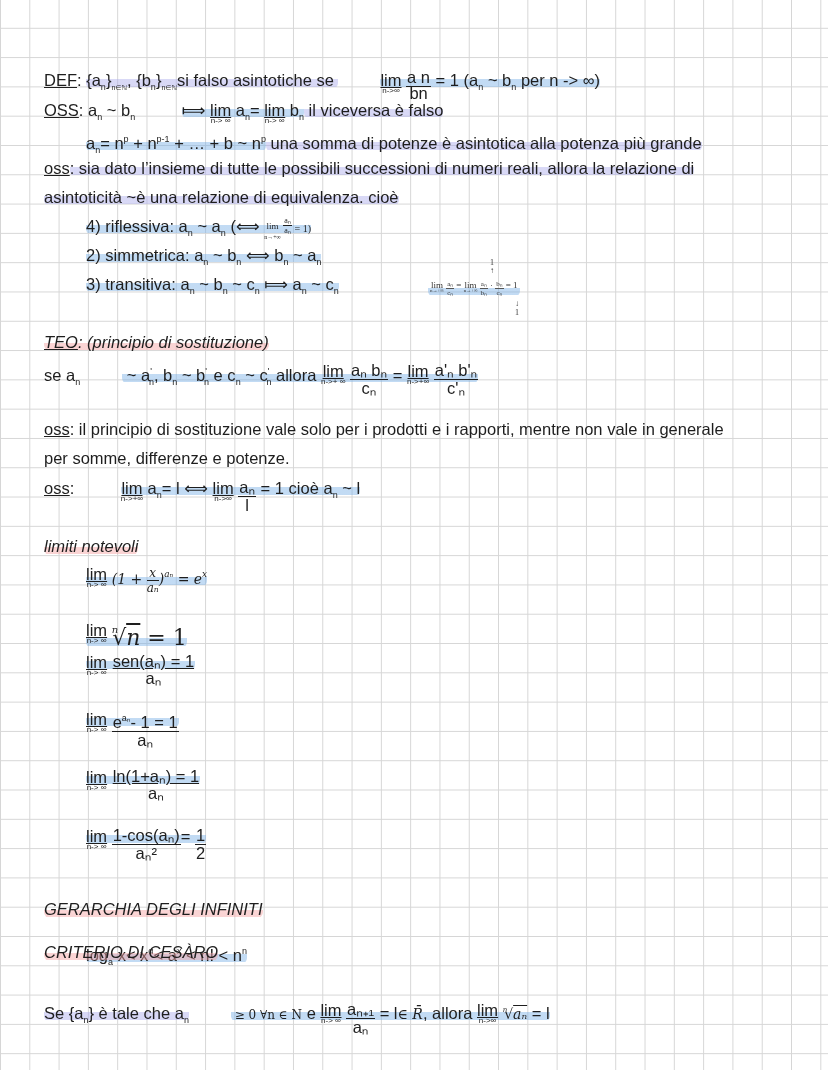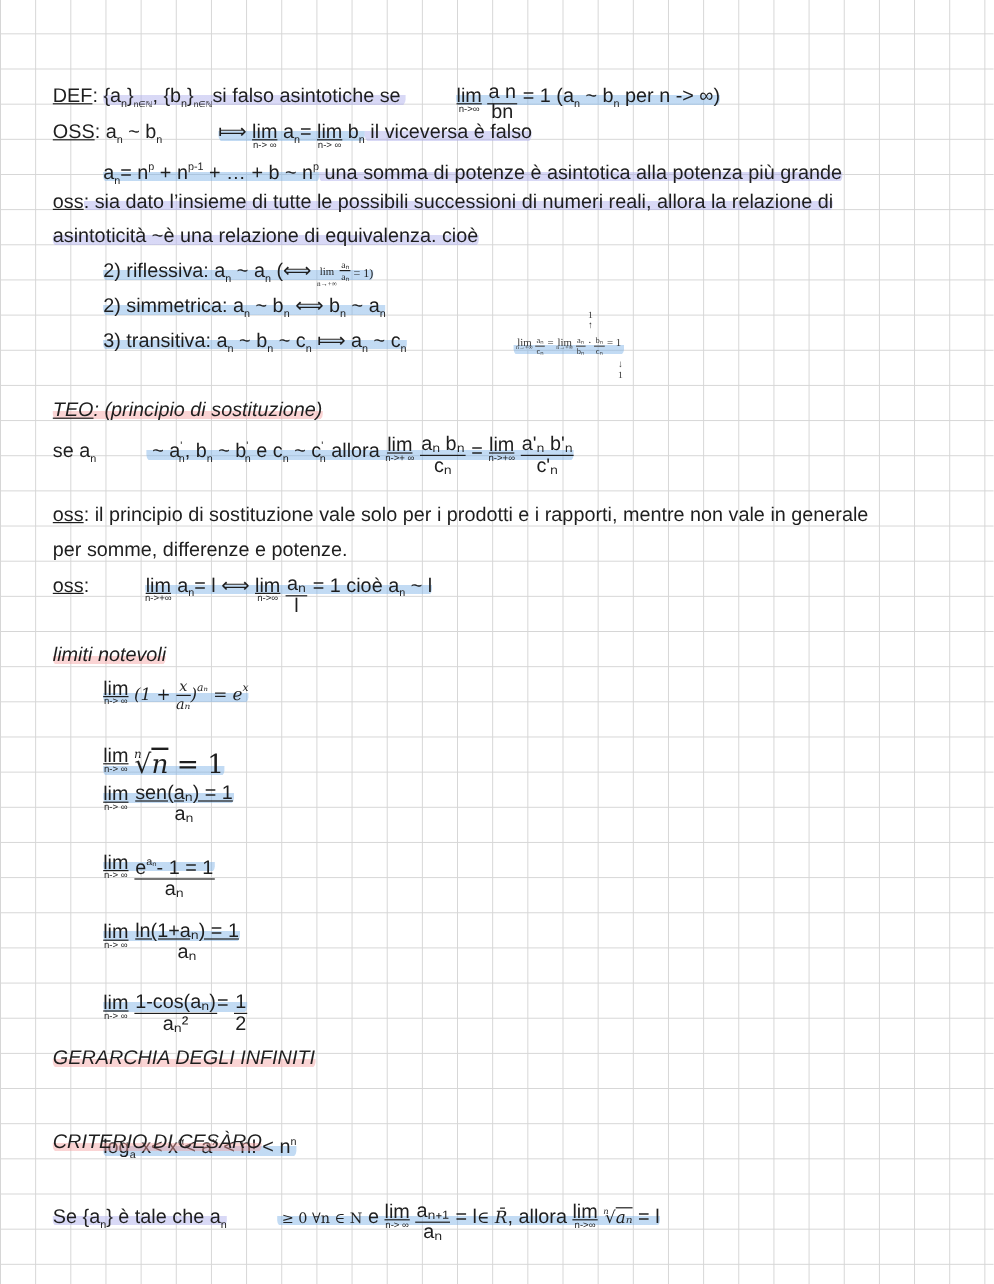--- a/index.html
+++ b/index.html
@@ -52,21 +52,21 @@
 </div>
 
 <div class="line" style="top:158px;">
   <span class="u">oss</span><span class="hl-lav">: sia dato l’insieme di tutte le possibili successioni di numeri reali, allora la relazione di</span>
 </div>
 <div class="line" style="top:187px;">
   <span class="hl-lav">asintoticità  ~è una relazione di equivalenza. cioè</span>
 </div>
 
 <div class="line" style="top:216px;">
-  <span class="hl-blue"><span>2) riflessiva: a</span><sub>n</sub><span> ~ a</span><sub>n</sub><span> (</span><span>⟺</span>
+  <span class="hl-blue"><span>4) riflessiva: a</span><sub>n</sub><span> ~ a</span><sub>n</sub><span> (</span><span>⟺</span>
   <span class="small-serif"><span class="lim" style="font-size:9px;"><span>lim</span><span class="lb" style="font-size:6px;">n→+∞</span></span>
   <span class="frac" style="font-size:8px;"><span class="num" style="line-height:9px;">aₙ</span><span class="den" style="line-height:9px;">aₙ</span></span><span> = 1)</span></span></span>
 </div>
 <div class="line" style="top:245px;">
   <span class="hl-blue"><span>2) simmetrica: a</span><sub>n</sub><span>  ~ b</span><sub>n</sub><span> ⟺ b</span><sub>n</sub><span> ~ a</span><sub>n</sub></span>
 </div>
 <div class="line" style="top:274px;">
   <span class="hl-blue"><span>3) transitiva: a</span><sub>n</sub><span> ~ b</span><sub>n</sub><span> ~ c</span><sub>n</sub><span> ⟾ a</span><sub>n</sub><span> ~ c</span><sub>n</sub></span>
 </div>
 
@@ -139,21 +139,21 @@
 <div class="line" style="top:767px;">
   <span class="hl-blue"><span class="lim"><span class="lt">lim</span><span class="lb">n-&gt; ∞</span></span>
   <span class="frac"><span class="num" style="border:none;text-decoration:underline;">ln(1+aₙ) = 1</span><span class="den">aₙ</span></span></span>
 </div>
 
 <div class="line" style="top:826px;">
   <span class="hl-blue"><span class="lim"><span class="lt">lim</span><span class="lb">n-&gt; ∞</span></span>
   <span class="frac"><span class="num">1-cos(aₙ) </span><span class="den">aₙ²</span></span><span>= </span><span class="frac"><span class="num">1</span><span class="den">2</span></span></span>
 </div>
 
-<div class="line" style="top:872px;">
+<div class="line" style="top:899px;">
   <span class="hl-pink">GERARCHIA DEGLI INFINITI</span>
 </div>
 <div class="line" style="top:941px;">
   <span class="hl-blue"><span>log</span><sub>a</sub><span> x&lt; x</span><sup>α</sup><span>&lt; a</span><sup>x</sup><span> &lt; n! &lt; n</span><sup>n</sup></span>
 </div>
 
 <div class="line" style="top:942px;">
   <span class="hl-pink">CRITERIO DI CESÀRO</span>
 </div>
 <div class="line" style="top:1000px;">

